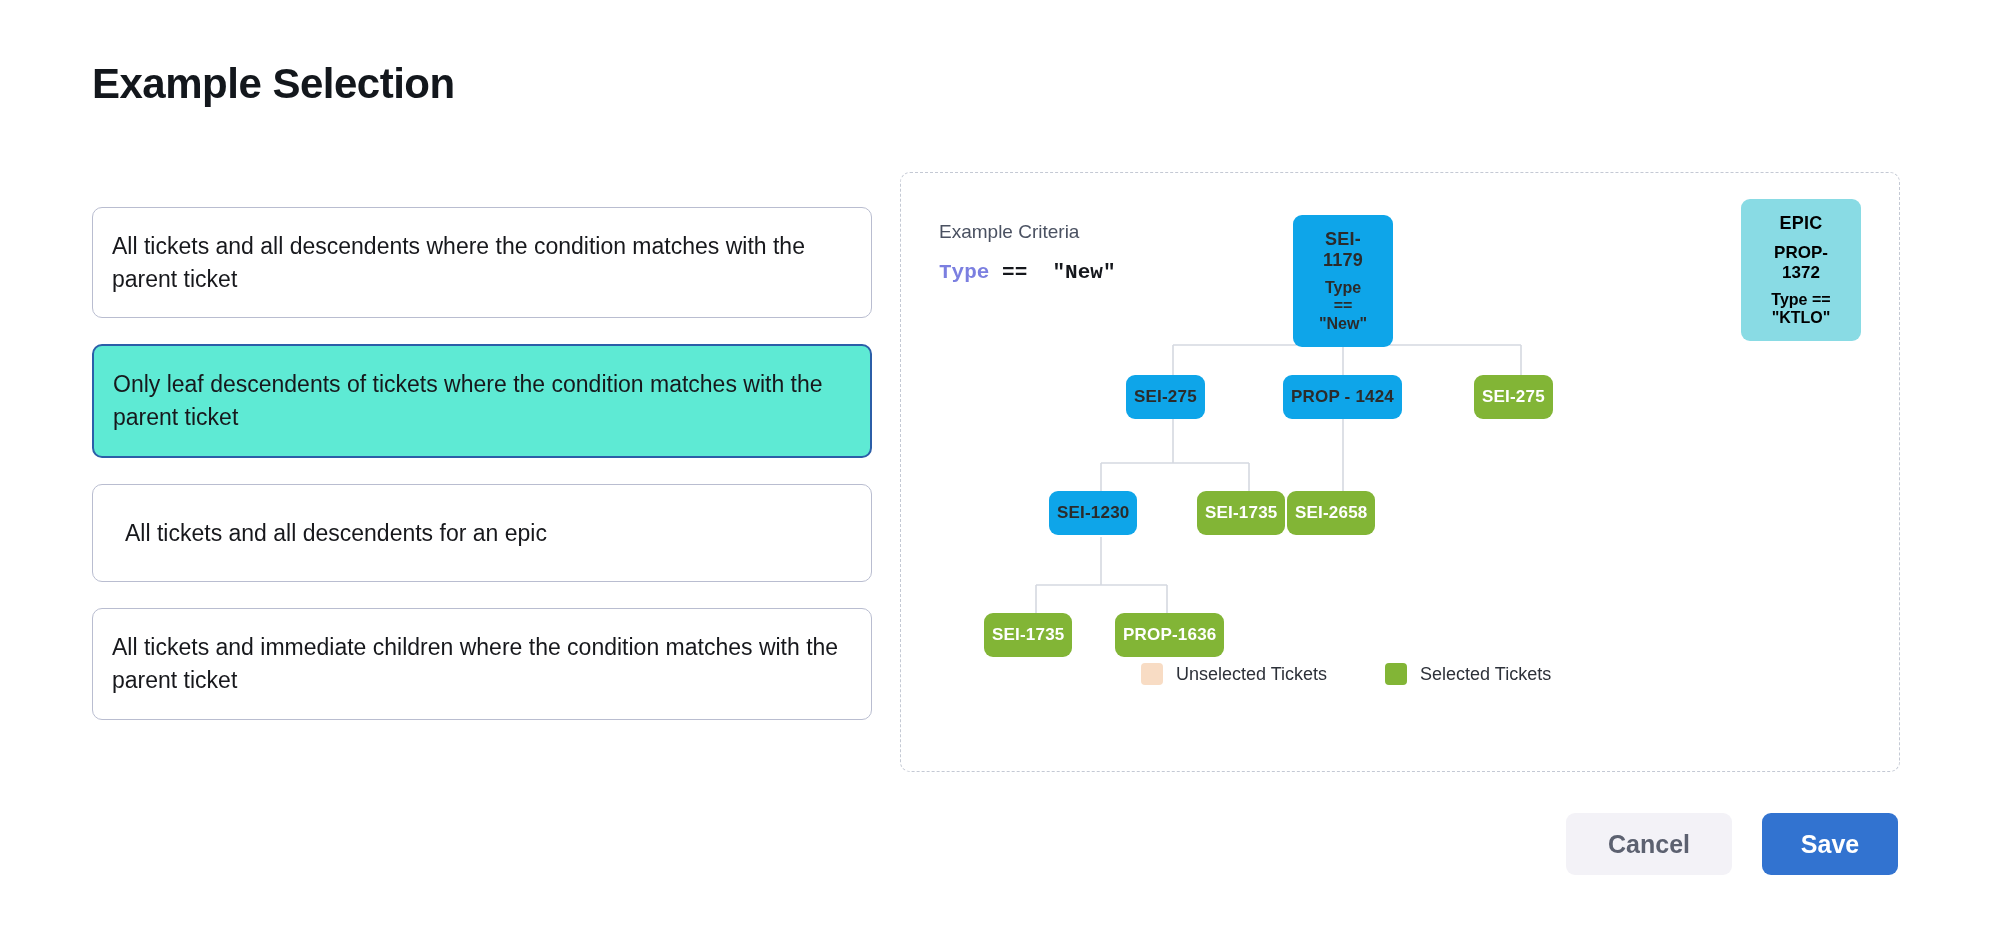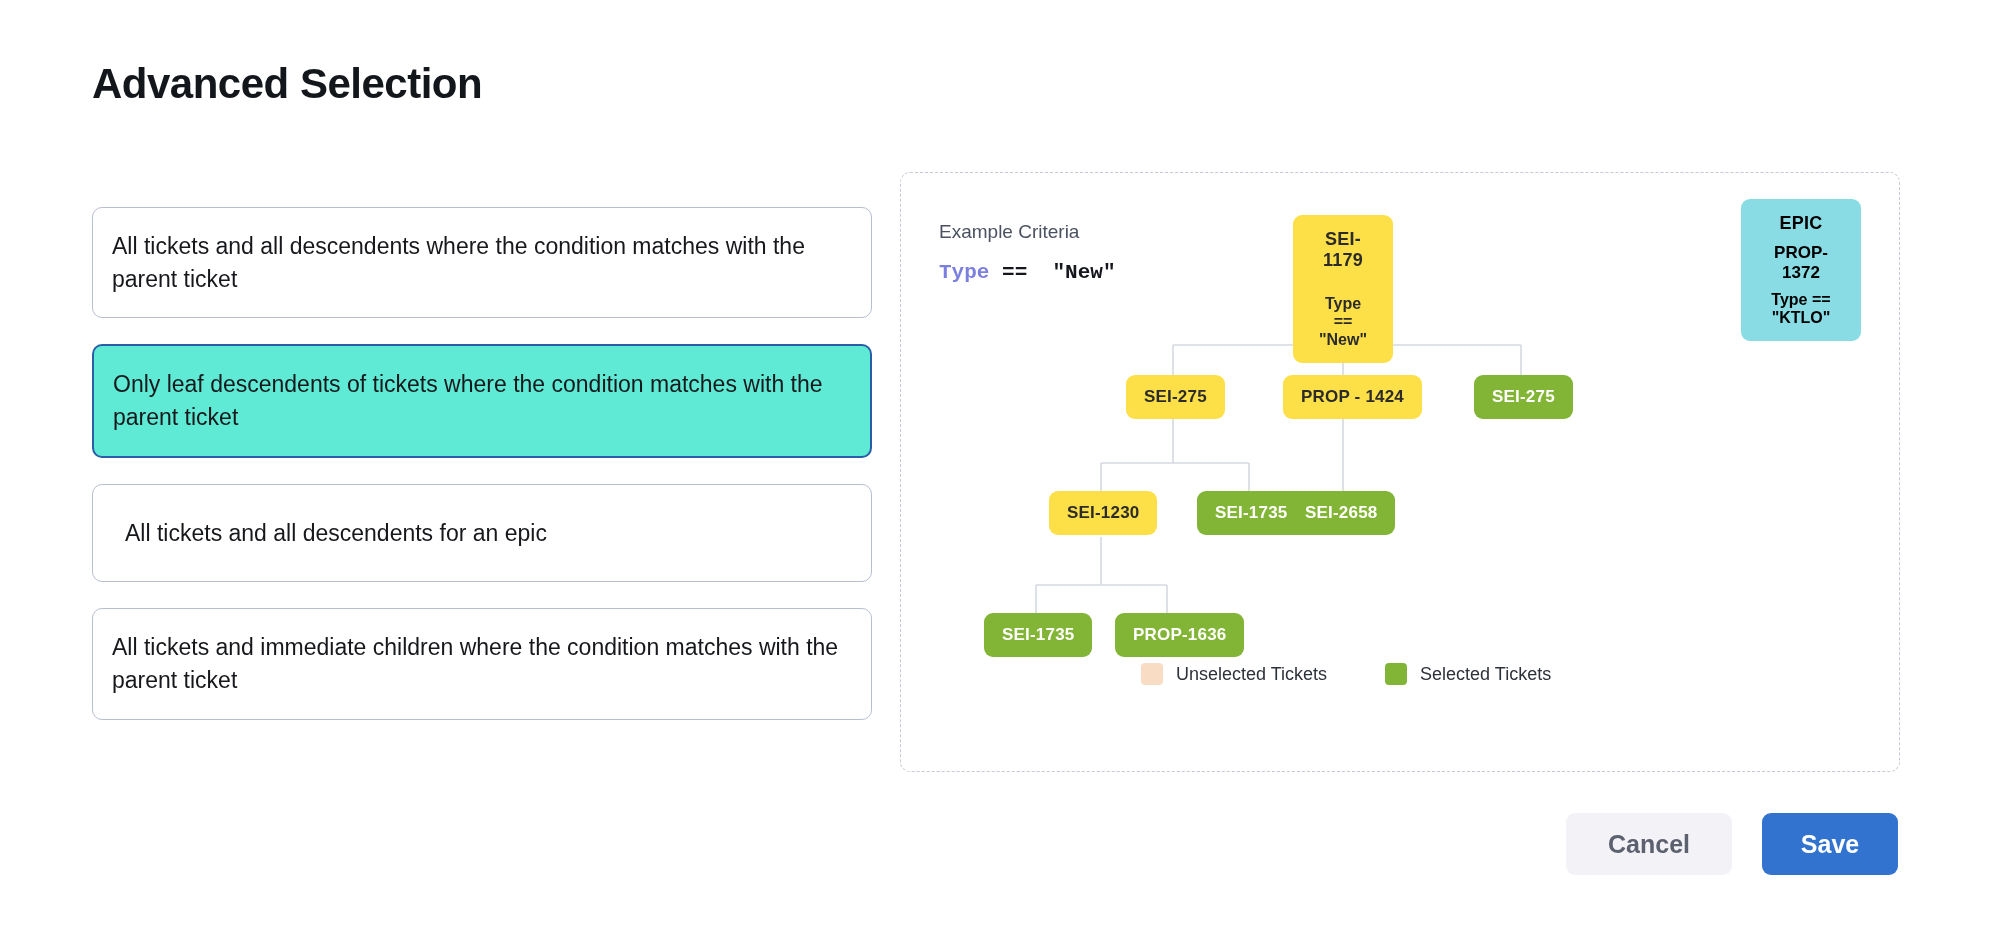--- a/index.html
+++ b/index.html
@@ -87,25 +87,25 @@
     text-align: center;
     font-weight: 700;
     letter-spacing: 0.2px;
   }
   .node .sub {
     font-weight: 600;
     font-size: 16px;
     margin-top: 8px;
     letter-spacing: 0;
   }
-  .node.unselected { background: #fde047; color: #2b2b2b; gap: 16px; }
+  .node.unselected { background: #0ea5e9; color: #2b2b2b; }
   .node.selected   { background: #82b536; color: #ffffff; }
   .node.epic       { background: #89dbe4; color: #000000; }
 
-  .n-small { font-size: 17px; height: 44px; padding: 0 18px; }
+  .n-small { font-size: 17px; height: 44px; padding: 0 8px; }
   .n-tall  { font-size: 18px; padding: 14px 22px; }
 
   
   .legend {
     position: absolute;
     left: 240px; top: 490px;
     display: flex;
     align-items: center;
     gap: 58px;
   }
@@ -140,21 +140,21 @@
     background: #3273d0;
     color: #ffffff;
     width: 136px; height: 62px;
   }
 </style>
 </head>
 <body>
 
 <div class="page">
 
-  <div class="page-title">Advanced Selection</div>
+  <div class="page-title">Example Selection</div>
 
   <div class="options">
 
     <div class="option two-line">All tickets and all descendents where the condition matches with the parent ticket</div>
 
     <div class="option two-line selected">Only leaf descendents of tickets where the condition matches with the parent ticket</div>
 
     <div class="option one-line">All tickets and all descendents for an epic</div>
 
     <div class="option two-line">All tickets and immediate children where the condition matches with the parent ticket</div>

